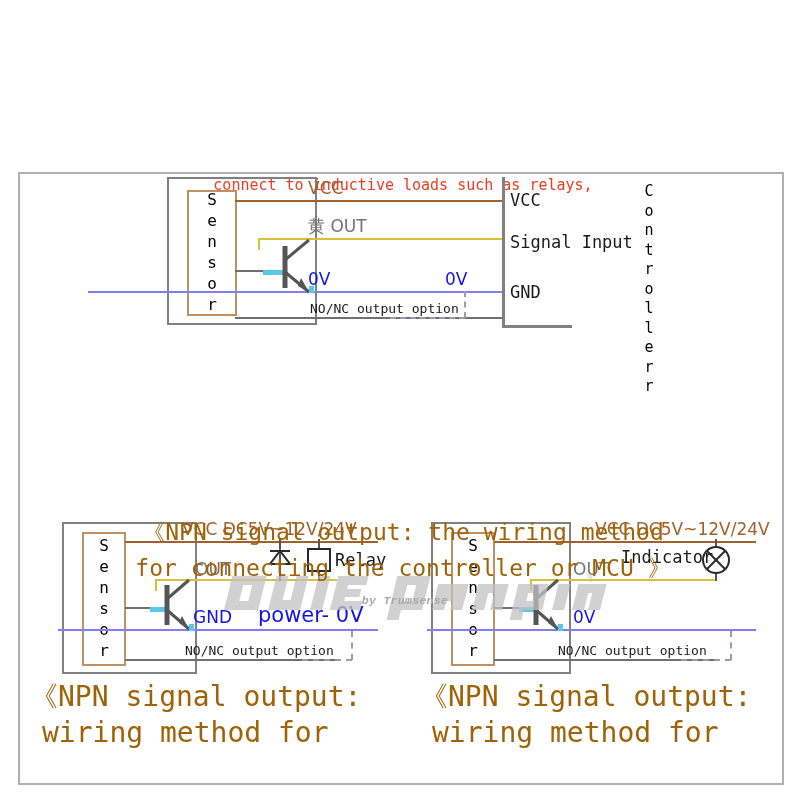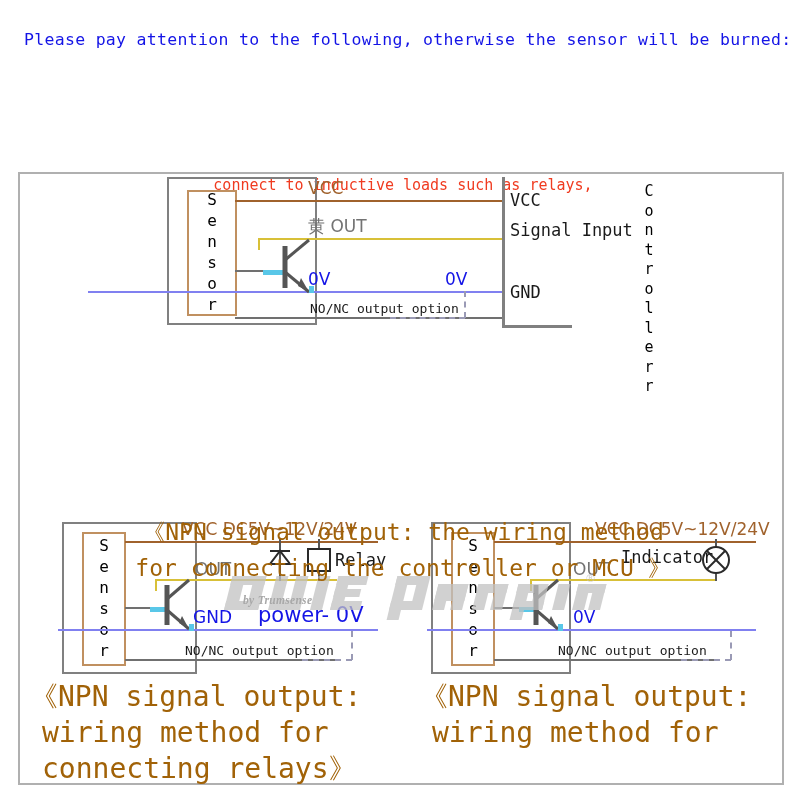--- a/index.html
+++ b/index.html
@@ -147,35 +147,34 @@
     width: 420px;
     height: 58px;
     z-index: 2;
     opacity: 0.75;
   }
   #watermark-sub {
     position: absolute;
     left: 175px;
     top: 420px;
     width: 420px;
+    text-align: center;
     color: #a8a8a8;
-    font-family: Liberation Serif, serif;
+    font-family: Liberation Mono, monospace;
     font-size: 11.5px;
     font-style: italic;
     font-weight: bold;
     letter-spacing: 0.3px;
     z-index: 3;
-    margin-left: 48px;
   }
 </style>
 </head>
 <body>
 
 <div id="header-notes" class="abs">
-  <div>Please pay attention to the following, otherwise the sensor will be burned:</div>
 </div>
 
 <div id="outer-frame" class="abs">
 
   <div class="abs" style="left:0;top:0;width:766px;height:168px;">
 
     <div class="abs sensor-outer" style="left:147px;top:3px;width:150px;height:148px;"></div>
 
     <div class="abs sensor-inner" style="left:167px;top:16px;width:50px;height:126px;">
       <div class="sensor-label">Sensor</div>
@@ -209,21 +208,21 @@
 
     <span class="lbl c-vcc" style="left:288px;top:6px;">VCC</span>
     <span class="lbl c-out" style="left:288px;top:44px;">黄 OUT</span>
     <span class="lbl c-0v" style="left:288px;top:97px;">0V</span>
     <span class="lbl c-0v" style="left:425px;top:97px;">0V</span>
     <span class="lbl lbl-mono c-blk" style="left:290px;top:128px;font-size:13px;">NO/NC output option</span>
 
     <div class="ctrl-v" style="left:482px;top:3px;height:148px;"></div>
     <div class="ctrl-h" style="left:482px;top:151px;width:70px;"></div>
     <span class="lbl c-blk lbl-mono" style="left:490px;top:18px;">VCC</span>
-    <span class="lbl c-blk lbl-mono" style="left:490px;top:48px;">Signal Input</span>
+    <span class="lbl c-blk lbl-mono" style="left:490px;top:60px;">Signal Input</span>
     <span class="lbl c-blk lbl-mono" style="left:490px;top:110px;">GND</span>
     <span class="ctrl-label" style="left:620px;top:8px;">Controllerr</span>
   </div>
 
   <svg id="watermark" viewBox="0 0 420 58" preserveAspectRatio="none">
     <g fill="#c2c2c2" transform="skewX(-14)">
       <rect x="40" y="10" width="13" height="34"></rect>
       <rect x="40" y="10" width="34" height="9"></rect>
       <rect x="62" y="10" width="12" height="34"></rect>
       <rect x="40" y="35" width="34" height="9"></rect>
@@ -352,21 +351,20 @@
     <span class="lbl c-vcc" style="left:182px;top:2px;">VCC DC5V~12V/24V</span>
     <span class="lbl c-out" style="left:160px;top:42px;">OUT</span>
     <span class="lbl c-blk lbl-mono" style="left:208px;top:30px;">Indicator</span>
     <span class="lbl c-0v" style="left:160px;top:90px;">0V</span>
     <span class="lbl lbl-mono c-blk" style="left:145px;top:125px;font-size:13px;">NO/NC output option</span>
   </div>
 
   <div class="caption caption-bottom" style="left:10px;top:505px;">
     <div>《NPN signal output:</div>
     <div style="padding-left:12px;">wiring method for</div>
-    <div style="padding-left:12px;">connecting relays》</div>
   </div>
 
   <div class="caption caption-bottom" style="left:400px;top:505px;">
     <div>《NPN signal output:</div>
     <div style="padding-left:12px;">wiring method for</div>
   </div>
 
 </div>
 
 </body></html>

